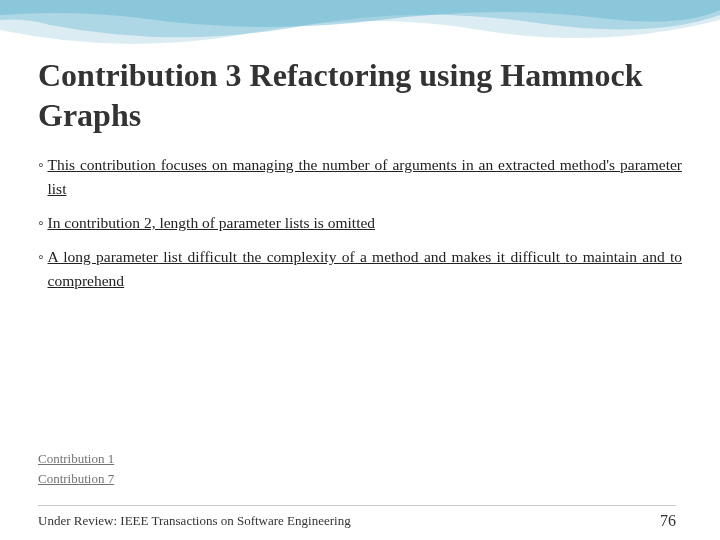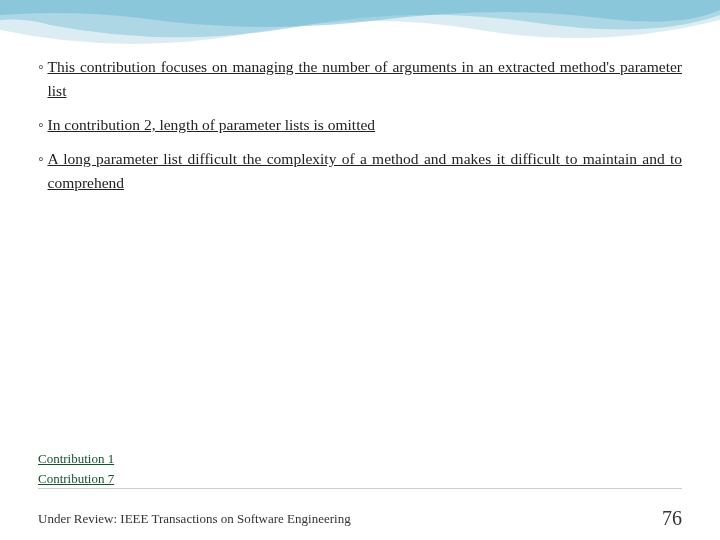--- a/index.html
+++ b/index.html
@@ -73,64 +73,65 @@
 
     .footer-links {
       position: absolute;
       bottom: 52px;
       left: 38px;
     }
 
     .footer-link {
       display: block;
       font-size: 13px;
-      color: #14532d;
+      color: #737373;
       text-decoration: underline;
       line-height: 1.5;
       font-family: Georgia, serif;
     }
 
     .footer-bottom {
       position: absolute;
       bottom: 10px;
       left: 38px;
-      right: 38px;
+      right: 44px;
       display: flex;
       justify-content: space-between;
       align-items: center;
       border-top: 1px solid #cccccc;
-      padding-top: 18px;
+      padding-top: 6px;
       text-align: center;
     }
 
     .footer-citation {
       font-size: 13px;
       color: #333333;
       font-family: Georgia, serif;
     }
 
     .footer-page {
-      font-size: 20px;
+      font-size: 16px;
       color: #333333;
       font-family: Georgia, serif;
     }
   </style>
 </head>
 <body>
 
 <div class="top-wave">
   <svg width="720" height="60" viewBox="0 0 720 60" xmlns="http://www.w3.org/2000/svg">
     <path d="M0,0 L720,0 L720,20 Q600,50 480,30 Q360,10 240,35 Q120,55 0,30 Z" fill="#b8dce8" opacity="0.5"></path>
     <path d="M0,0 L720,0 L720,15 Q650,40 530,22 Q410,5 290,28 Q170,48 50,25 Q25,18 0,20 Z" fill="#8ec8dc" opacity="0.6"></path>
     <path d="M0,0 L720,0 L720,10 Q680,28 600,18 Q500,5 380,20 Q260,35 140,18 Q70,10 0,15 Z" fill="#6ab8d0" opacity="0.5"></path>
   </svg>
 </div>
 
 <div class="main-content">
 
+  <h1 class="slide-title">Contribution 3 Refactoring using Hammock Graphs</h1>
 
   <ul class="bullet-list">
     <li class="bullet-item">
       <span class="bullet-marker">◦</span>
       <span class="bullet-text">This contribution focuses on managing the number of arguments in an extracted method's parameter list</span>
     </li>
     <li class="bullet-item">
       <span class="bullet-marker">◦</span>
       <span class="bullet-text">In contribution 2, length of parameter lists is omitted</span>
     </li>

